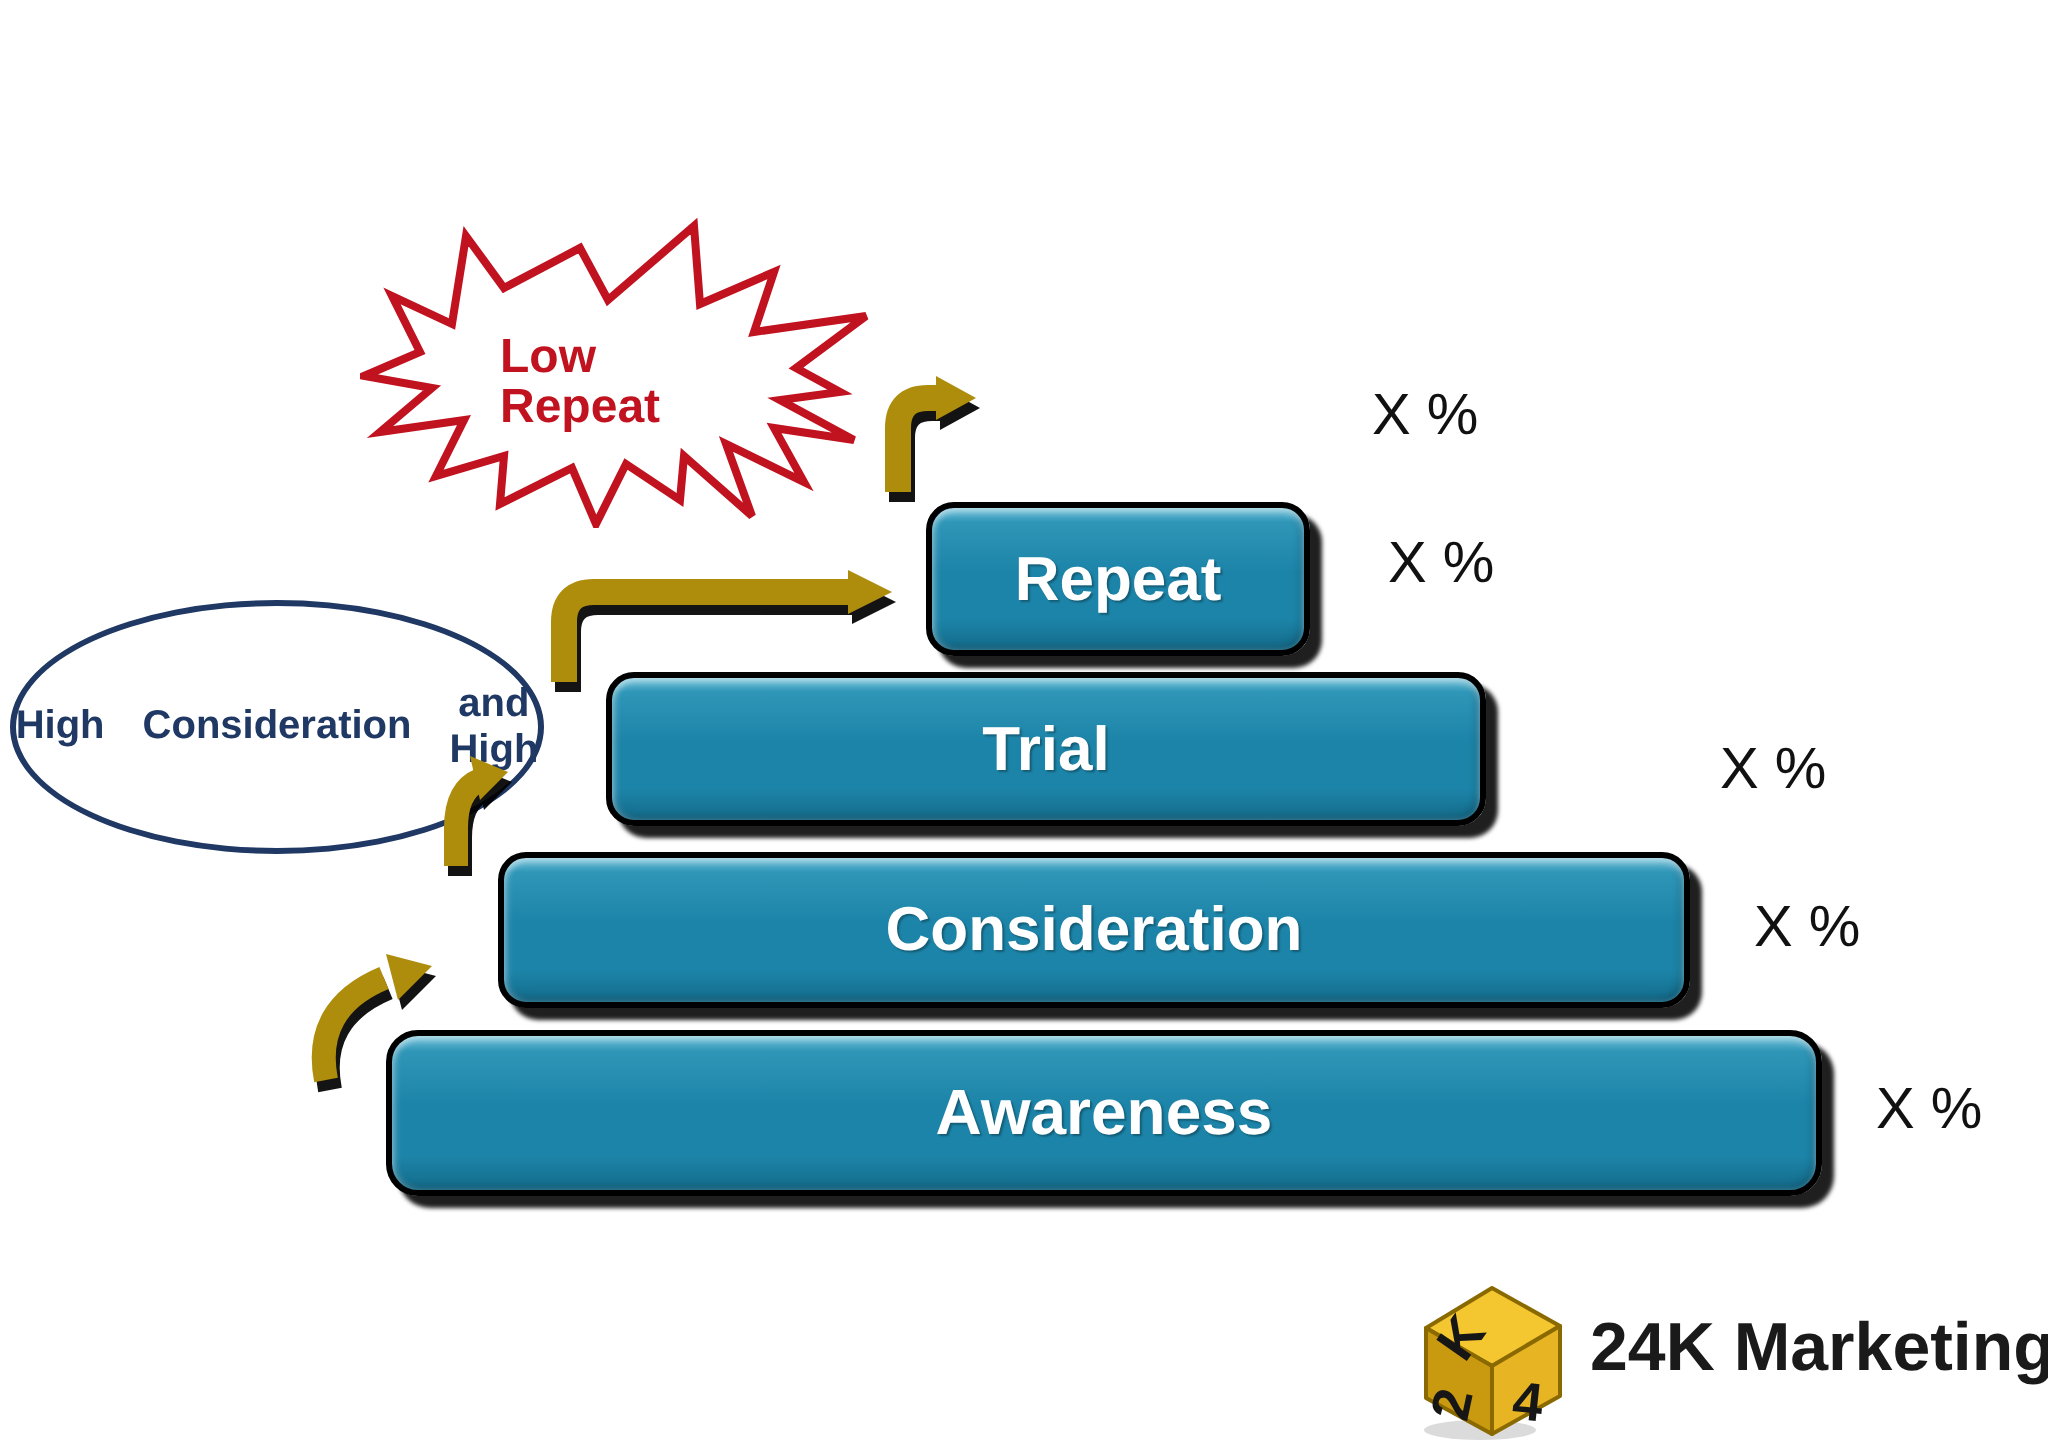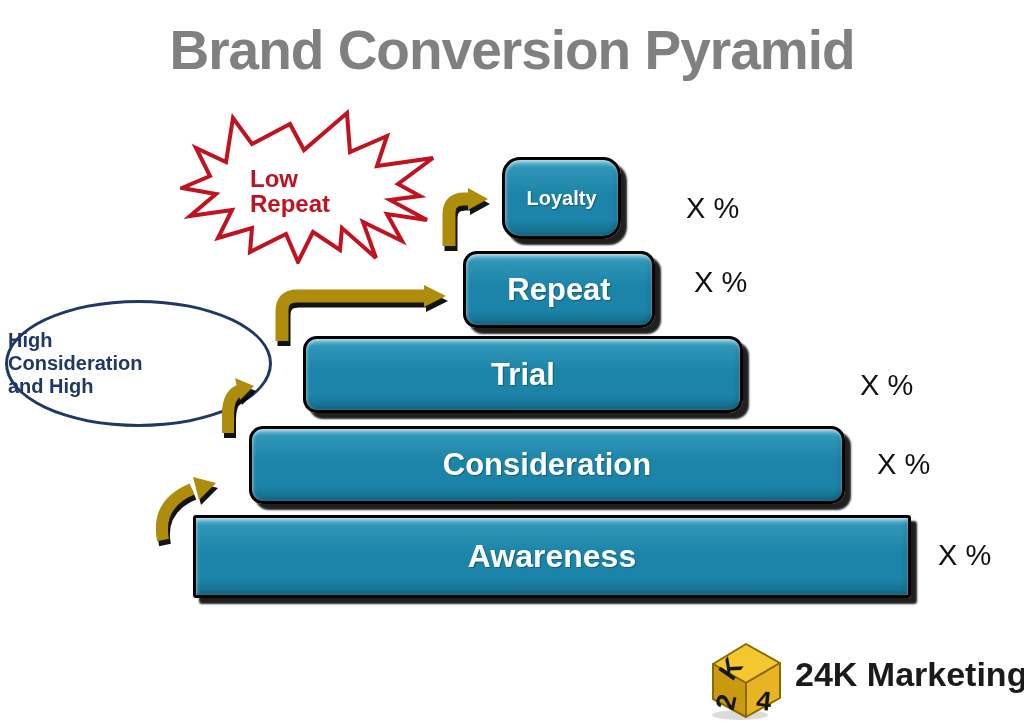--- a/index.html
+++ b/index.html
@@ -19,55 +19,54 @@
                inset 0 2px 3px rgba(255,255,255,.45),
                inset 2px 0 3px rgba(255,255,255,.2),
                inset -2px -2px 4px rgba(0,0,0,.18);
     display:flex;align-items:center;justify-content:center;
     color:#fff;font-weight:bold;text-shadow:1px 1px 1px rgba(0,0,0,.3);
   }
   .bar-loyalty{left:502px;top:157px;width:119px;height:82px;border-radius:18px;font-size:20px;}
   .bar-repeat{left:463px;top:251px;width:192px;height:77px;border-radius:14px;font-size:31px;}
   .bar-trial{left:303px;top:336px;width:440px;height:77px;border-radius:14px;font-size:31px;}
   .bar-consideration{left:249px;top:426px;width:596px;height:78px;border-radius:14px;font-size:31px;}
-  .bar-awareness{left:193px;top:515px;width:718px;height:83px;border-radius:3px;font-size:32px;}
+  .bar-awareness{left:193px;top:515px;width:718px;height:83px;border-radius:16px;font-size:32px;}
   .pct{
     position:absolute;font-size:29px;color:#111;font-weight:normal;white-space:nowrap;
   }
   .pct-loyalty{left:686px;top:192px;}
   .pct-repeat{left:694px;top:266px;}
   .pct-trial{left:860px;top:369px;}
   .pct-consideration{left:877px;top:448px;}
   .pct-awareness{left:938px;top:539px;}
   
   .starburst{position:absolute;left:180px;top:108px;width:258px;height:156px;}
   .starburst-text{
     position:absolute;left:250px;top:166px;color:#c11220;font-weight:bold;
     font-size:24px;line-height:25px;white-space:nowrap;
   }
   
   .oval{
     position:absolute;left:5px;top:300px;width:267px;height:127px;box-sizing:border-box;
     border:3px solid #1f3864;border-radius:50%;background:#fff;
-    display:flex;flex-direction:column;align-items:flex-start;justify-content:center;
+    display:flex;flex-direction:row;align-items:center;justify-content:center;gap:19px;
   }
   .oval span{color:#1f3864;font-weight:bold;font-size:20px;line-height:23px;text-align:center;}
   .arrows{position:absolute;left:0;top:0;width:1024px;height:721px;pointer-events:none;}
   
   .logo{position:absolute;left:704px;top:642px;display:flex;align-items:center;}
   .brand{
     position:absolute;left:91px;top:13px;font-size:34px;font-weight:bold;color:#1a1a1a;white-space:nowrap;
   }
 </style>
 </head>
 <body>
 
 <div class="canvas">
 
-  <h1 class="title">Brand Conversion Pyramid</h1>
 
   <svg class="starburst" viewBox="0 0 258 156">
     <polygon points="53,10 72,36 110,16 124,42 167,5 170,44 207,28 197,58 253,50 218,76 240,88 210,92 247,112 207,106 222,133 183,114 196,150 162,120 160,142 133,124 118,154 106,126 70,144 72,120 38,130 52,102 10,108 36,86 2,80 30,68 16,40 46,54" fill="#ffffff" stroke="#c11220" stroke-width="4" stroke-linejoin="miter"></polygon>
   </svg>
   <div class="starburst-text">
     <div>Low</div>
     <div>Repeat</div>
   </div>
 
   <div class="oval">
@@ -108,23 +107,20 @@
     <g>
       <g transform="translate(2,5)" opacity="0.92">
         <path d="M163 540 Q156 504 192 489" stroke="#000" stroke-width="12" fill="none"></path>
         <polygon points="193,477 216,483 199,500" fill="#000"></polygon>
       </g>
       <path d="M163 540 Q156 504 192 489" stroke="#ae8c0c" stroke-width="12" fill="none"></path>
       <polygon points="193,477 216,483 199,500" fill="#ae8c0c"></polygon>
     </g>
   </svg>
 
-  <div class="bar bar-loyalty">
-    <span>Loyalty</span>
-  </div>
   <div class="bar bar-repeat">
     <span>Repeat</span>
   </div>
   <div class="bar bar-trial">
     <span>Trial</span>
   </div>
   <div class="bar bar-consideration">
     <span>Consideration</span>
   </div>
   <div class="bar bar-awareness">

